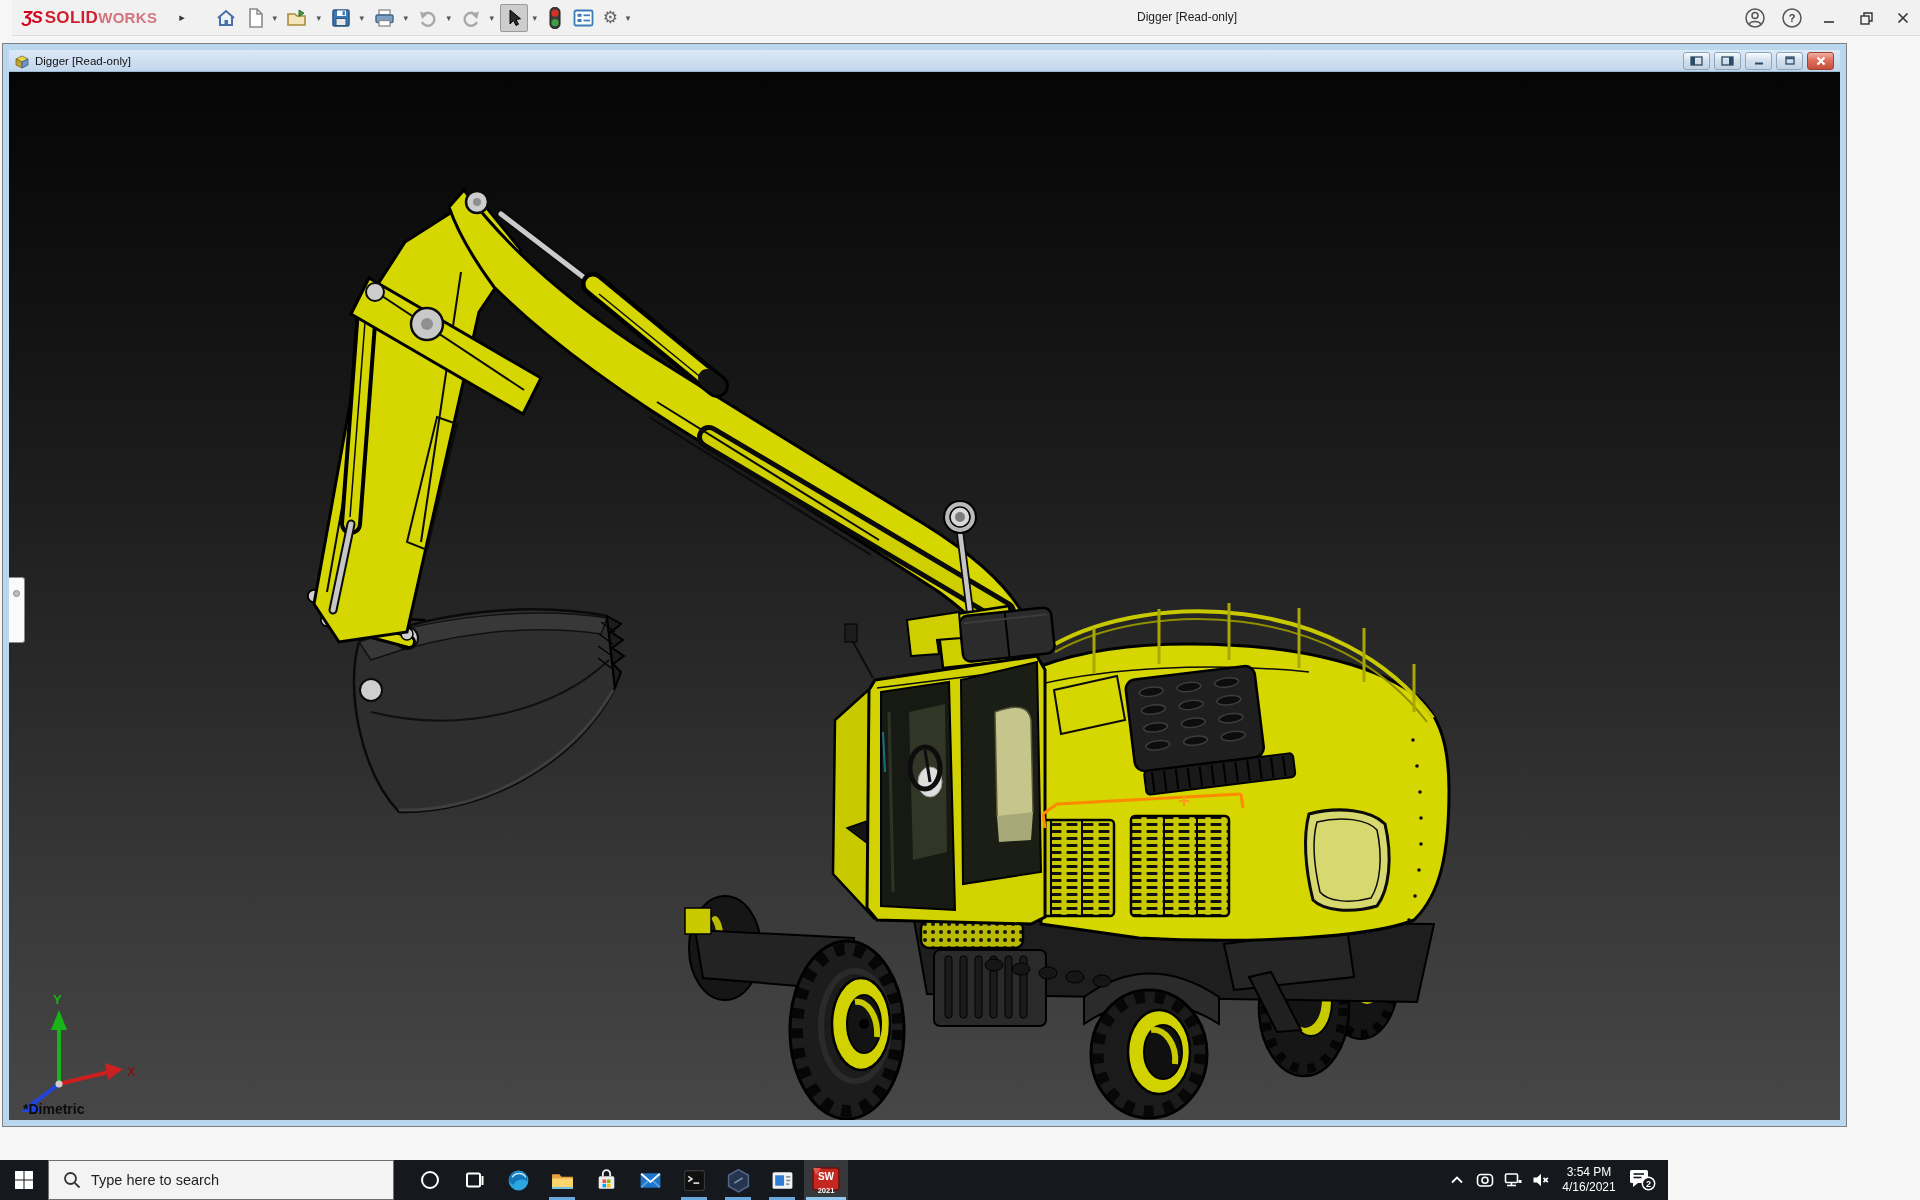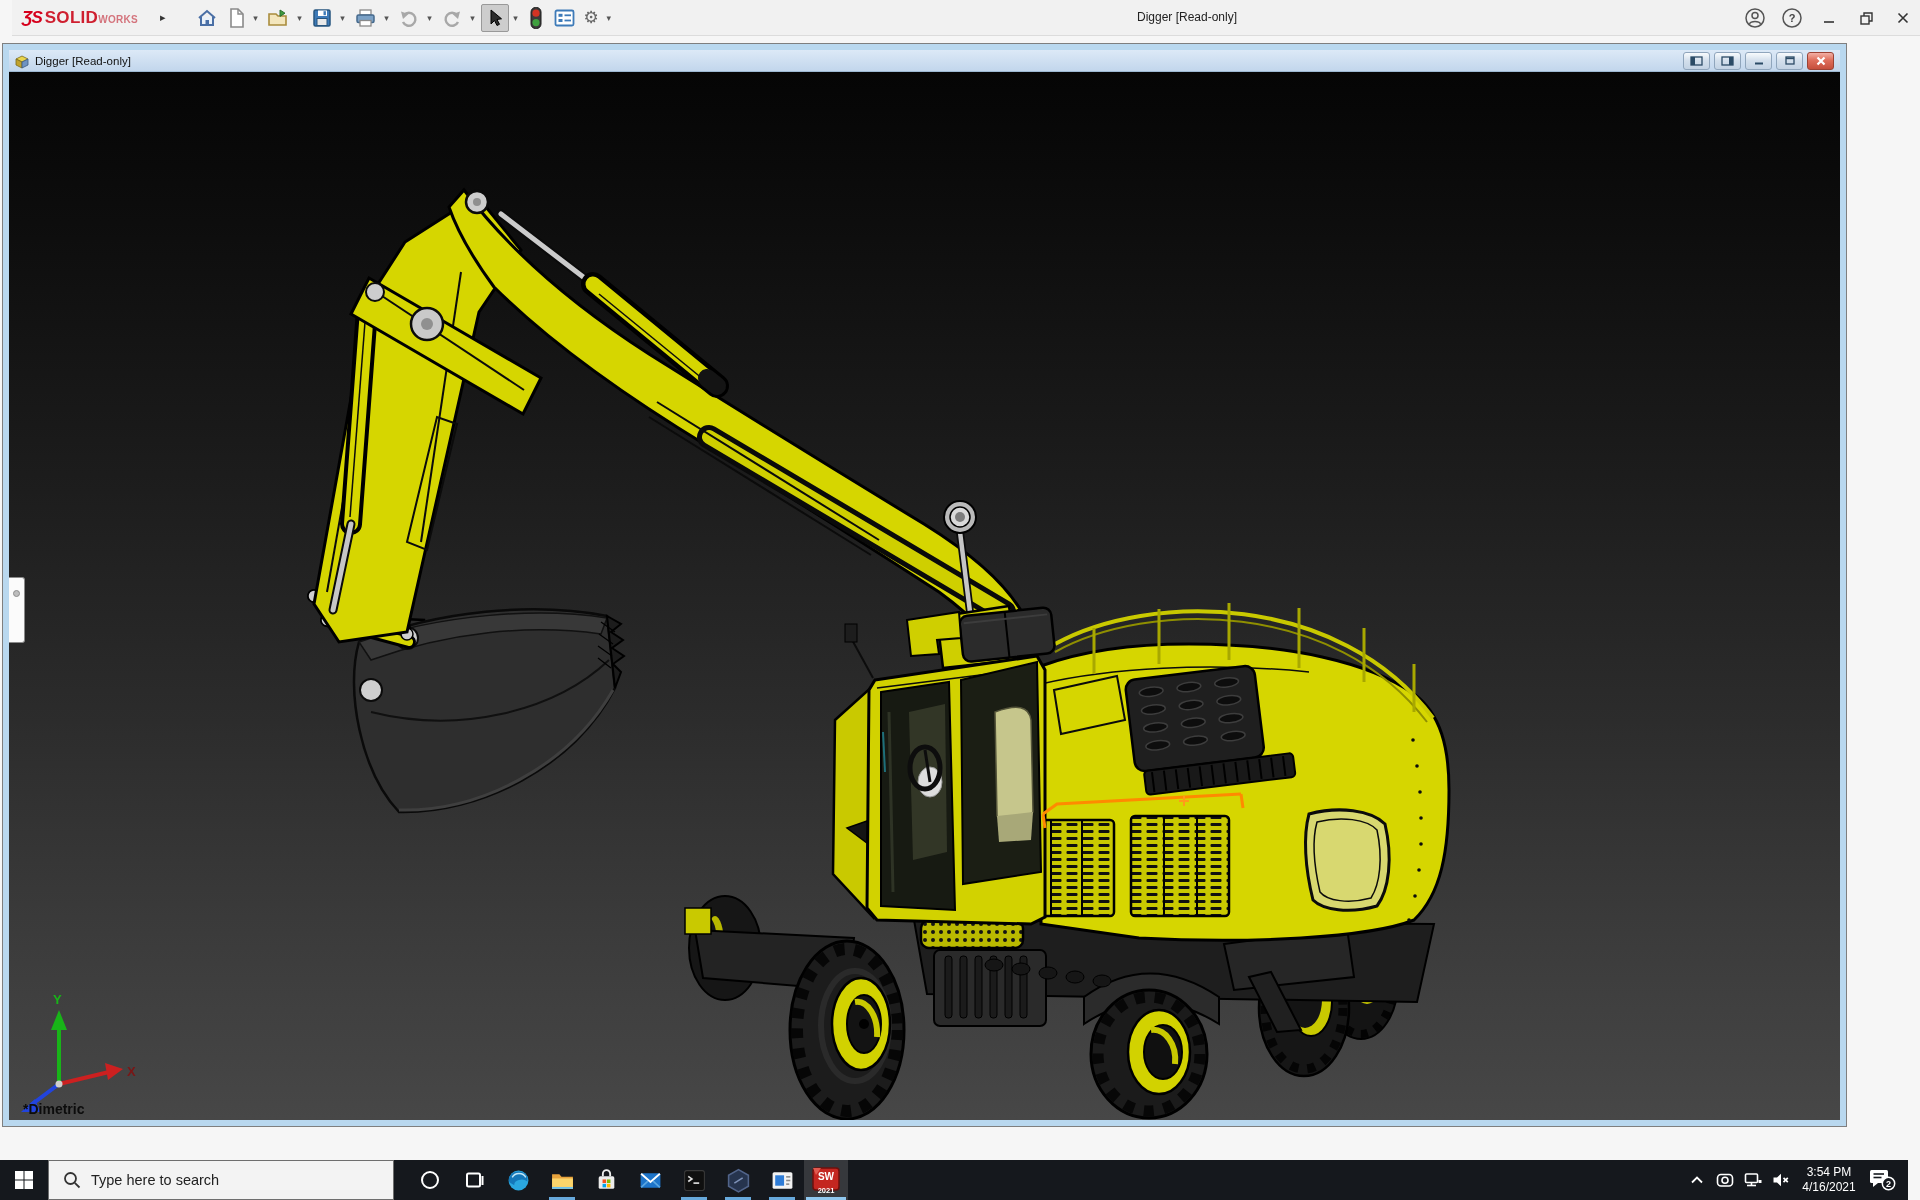--- a/index.html
+++ b/index.html
@@ -6,21 +6,21 @@
   html,body { width:1920px; height:1200px; overflow:hidden; background:#f6f6f6;
               font-family:"Liberation Sans", sans-serif; }
 
   
   .header { position:absolute; left:12px; top:0; width:1920px; height:36px;
             background:#f1f1f1; border-bottom:1px solid #dcdcdc;
             display:flex; align-items:center; }
   .logo { display:flex; align-items:baseline; margin-left:10px; cursor:default; }
   .logo .mark { color:#d6001c; font-weight:bold; font-style:italic; font-size:17px; letter-spacing:-1px; }
   .logo .solid { color:#cf1f2f; font-weight:bold; font-size:17px; letter-spacing:.3px; margin-left:3px; }
-  .logo .works { color:#d4747d; font-weight:bold; font-size:10px; letter-spacing:.3px; }
+  .logo .works { color:#d4747d; font-weight:bold; font-size:15px; letter-spacing:.3px; }
   .flyout { margin-left:22px; font-size:11px; color:#333; }
   .toolbar { display:flex; align-items:center; margin-left:26px; }
   .hbtn { height:28px; display:flex; align-items:center; justify-content:center;
           padding:0 3px; border-radius:2px; margin:0 1px; }
   .hbtn.active { background:#cdcdcd; border:1px solid #999; }
   .dd { font-size:9px; color:#555; margin:0 2px 0 1px; width:10px; text-align:center; }
   .gear-glyph { font-size:17px; color:#666; line-height:1; }
   .win-title { position:absolute; left:1040px; width:270px; text-align:center;
                font-size:12px; color:#222; top:10px; }
   .header-right { position:absolute; right:14px; top:0; height:36px; display:flex; align-items:center; gap:7px; }
@@ -44,21 +44,21 @@
                                           #2c2c2c 62%,#3b3b3b 82%,#474747 100%); }
   .scene { position:absolute; left:0; top:0; }
 
   .panel-tab { position:absolute; left:0; top:505px; width:16px; height:66px;
                background:#fbfbfb; border:1px solid #8a8a8a; border-left:none;
                border-radius:0 3px 3px 0; }
   .panel-tab .dot { width:7px; height:7px; border-radius:50%; background:#bdbdbd;
                     border:1px solid #8d8d8d; margin:12px auto 0; }
 
   
-  .taskbar { position:absolute; left:0; top:1160px; width:1908px; height:40px;
+  .taskbar { position:absolute; left:0; top:1160px; width:1668px; height:40px;
              background:#15181d; display:flex; align-items:center; }
   .tb-start { width:48px; height:40px; display:flex; align-items:center; justify-content:center; }
   .tb-search { width:346px; height:40px; background:#f3f3f3; border:1px solid #6e6e6e;
                display:flex; align-items:center; }
   .tb-search svg { margin:0 10px 0 14px; }
   .tb-search input { border:none; outline:none; background:transparent; font-size:14.5px;
                      color:#111; width:260px; font-family:"Liberation Sans",sans-serif; }
   .tb-search input::placeholder { color:#222; opacity:1; }
   .tb-ico { width:44px; height:40px; display:flex; align-items:center; justify-content:center;
             position:relative; }

